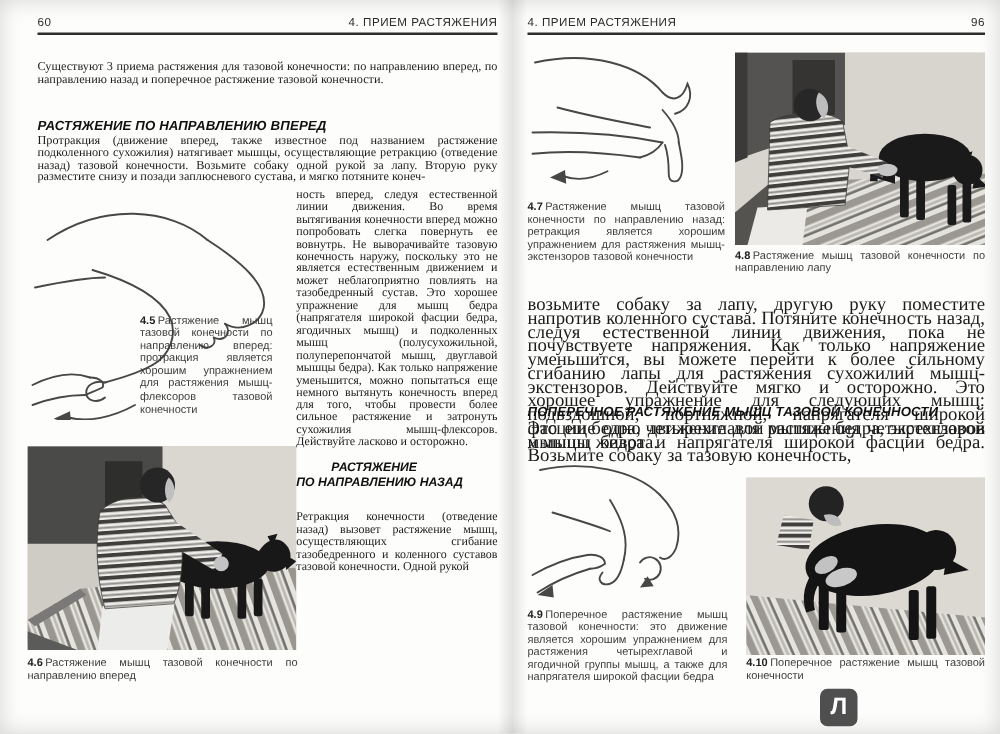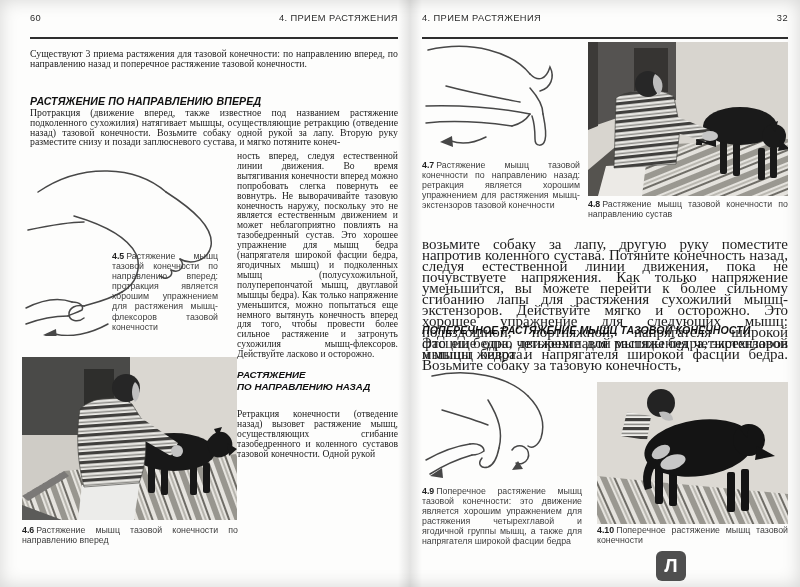--- a/index.html
+++ b/index.html
@@ -7,21 +7,21 @@
     position:relative;width:800px;height:587px;margin:0 auto;
     background:#fdfdfc;overflow:hidden;
     box-shadow:inset 0 0 18px rgba(0,0,0,.16);
     font-family:"Liberation Serif",serif;color:#1e1e1e;
   }
   .abs{position:absolute;}
   
   .runhead{
     font-family:"Liberation Sans",sans-serif;font-size:9.3px;color:#2b2b2b;
     letter-spacing:.4px;display:flex;justify-content:space-between;align-items:flex-start;
-    border-bottom:2px solid #2e2e2e;padding-bottom:14px;
+    border-bottom:2px solid #2e2e2e;padding-bottom:3px;
   }
   
   .chapter-title{font-family:"Liberation Sans",sans-serif;font-weight:bold;font-size:13px;color:#101010;letter-spacing:.2px;}
   .sechead{font-family:"Liberation Sans",sans-serif;font-weight:bold;font-style:italic;font-size:10.6px;color:#101010;letter-spacing:.1px;}
   .colhead{font-family:"Liberation Sans",sans-serif;font-weight:bold;font-style:italic;font-size:9.8px;line-height:11.5px;color:#101010;}
   
   .serif{text-align:justify;color:#1c1c1c;}
   .intro{font-size:9.8px;line-height:10.2px;}
   .parafull{font-size:9.8px;line-height:9.8px;}
   .colpara{font-size:9.6px;line-height:9.9px;text-align:justify;}
@@ -130,31 +130,31 @@
     </svg>
   </div>
 
   <div class="abs caption" style="left:22px;top:525px;width:216px;">
     <span class="fignum">4.6</span><span>Растяжение мышц тазовой конечности по направлению вперед</span>
   </div>
 
   <div class="abs" style="left:237px;top:151px;width:161px;">
     <p class="serif colpara" style="margin:0;">ность вперед, следуя естественной линии движения. Во время вытягивания конечности вперед можно попробовать слегка повернуть ее вовнутрь. Не выворачивайте тазовую конечность наружу, поскольку это не является естественным движением и может неблагоприятно повлиять на тазобедренный сустав. Это хорошее упражнение для мышц бедра (напрягателя широкой фасции бедра, ягодичных мышц) и подколенных мышц (полусухожильной, полуперепончатой мышц, двуглавой мышцы бедра). Как только напряжение уменьшится, можно попытаться еще немного вытянуть конечность вперед для того, чтобы провести более сильное растяжение и затронуть сухожилия мышц-флексоров. Действуйте ласково и осторожно.</p>
     <div class="colhead" style="margin-top:10px;">
-      <span style="display:block;">РАСТЯЖЕНИЕ</span>
+      <span style="display:block;padding-left:28px;">РАСТЯЖЕНИЕ</span>
       <span style="display:block;">ПО НАПРАВЛЕНИЮ НАЗАД</span>
     </div>
     <p class="serif colpara" style="margin:17px 0 0 0;">Ретракция конечности (отведение назад) вызовет растяжение мышц, осуществляющих сгибание тазобедренного и коленного суставов тазовой конечности. Одной рукой</p>
   </div>
 
   <div class="abs gutter" style="left:398px;top:0;width:24px;height:587px;"></div>
 
   <div class="abs runhead" style="left:422px;top:13px;width:366px;">
     <span>4. ПРИЕМ РАСТЯЖЕНИЯ</span>
-    <span>32</span>
+    <span>96</span>
   </div>
 
   <div class="abs linefig" style="left:424px;top:36px;width:160px;height:120px;">
     <svg viewBox="0 0 160 120">
       <g fill="none" stroke="#474747" stroke-width="1.5" stroke-linecap="round">
         <path d="M4,14 C48,4 88,16 106,38"></path>
         <path d="M106,38 C114,46 122,44 126,31 C131,41 127,52 116,55"></path>
         <path d="M22,50 C52,58 76,62 96,66"></path>
         <path d="M106,52 C114,61 119,70 119,78"></path>
         <path d="M119,78 C121,88 123,97 121,104 C119,111 111,111 111,103 C111,95 110,86 108,80"></path>
@@ -209,21 +209,21 @@
         <path d="M67,32 C75,36 77,46 71,53 C65,48 63,38 67,32 Z" fill="#bdbdbd"></path>
       </g>
     </svg>
   </div>
 
   <div class="abs caption" style="left:422px;top:160px;width:158px;">
     <span class="fignum">4.7</span><span>Растяжение мышц тазовой конечности по направлению назад: ретракция является хорошим упражнением для растяжения мышц-экстензоров тазовой конечности</span>
   </div>
 
   <div class="abs caption" style="left:588px;top:199px;width:200px;">
-    <span class="fignum">4.8</span><span>Растяжение мышц тазовой конечности по направлению сустав</span>
+    <span class="fignum">4.8</span><span>Растяжение мышц тазовой конечности по направлению лапу</span>
   </div>
 
   <p class="abs serif rp-para" style="left:422px;top:239px;width:366px;margin:0;">возьмите собаку за лапу, другую руку поместите напротив коленного сустава. Потяните конечность назад, следуя естественной линии движения, пока не почувствуете напряжения. Как только напряжение уменьшится, вы можете перейти к более сильному сгибанию лапы для растяжения сухожилий мышц-экстензоров. Действуйте мягко и осторожно. Это хорошее упражнение для следующих мышц: подвздошной, портняжной, напрягателя широкой фасции бедра, четырехглавой мышцы бедра, экстензоров и мышц живота.</p>
 
   <div class="abs sechead" style="left:422px;top:324px;width:366px;">ПОПЕРЕЧНОЕ РАСТЯЖЕНИЕ МЫШЦ ТАЗОВОЙ КОНЕЧНОСТИ</div>
 
   <p class="abs serif rp-para" style="left:422px;top:338px;width:366px;margin:0;">Это еще одно движение для растяжения четырехглавой мышцы бедра и напрягателя широкой фасции бедра. Возьмите собаку за тазовую конечность,</p>
 
   <div class="abs linefig" style="left:424px;top:366px;width:170px;height:114px;">
     <svg viewBox="0 0 170 114">

